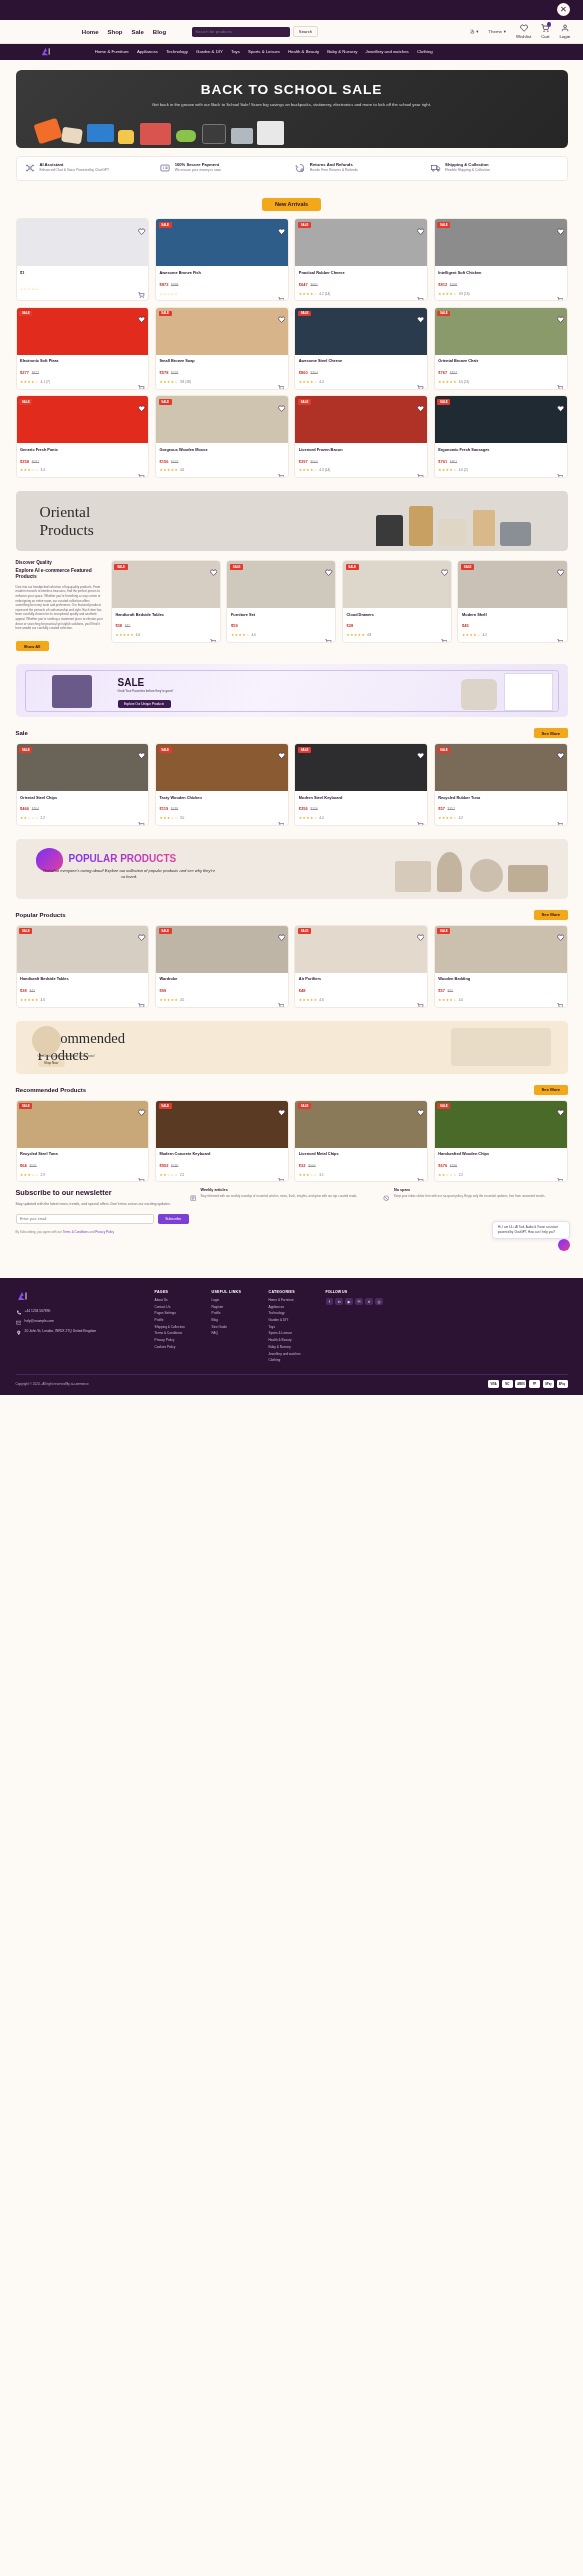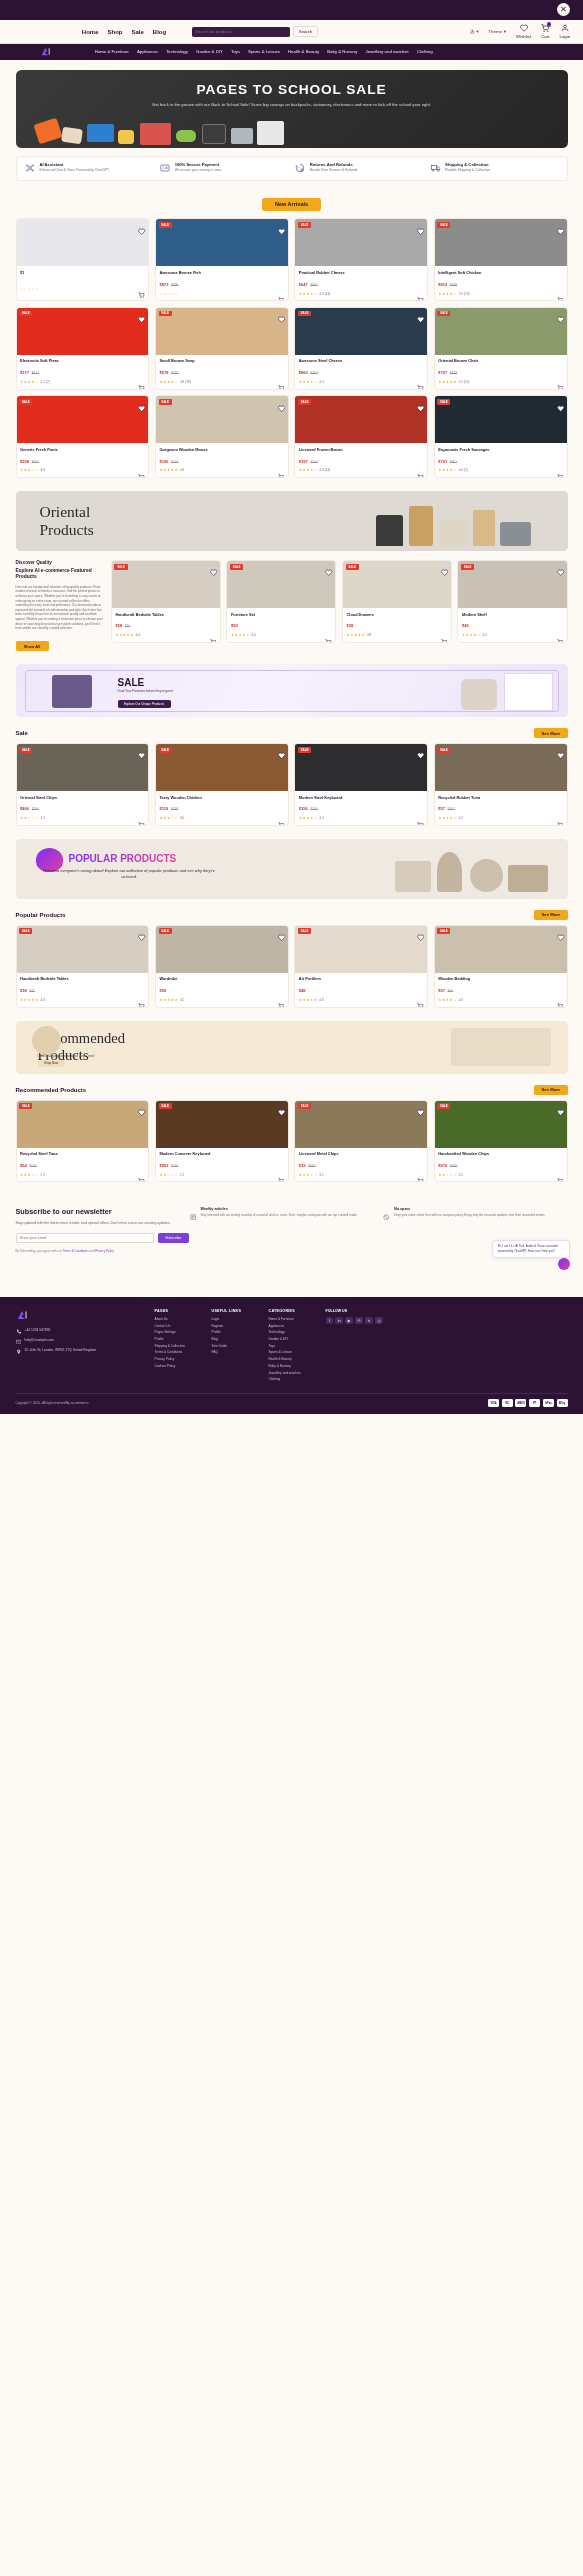--- a/index.html
+++ b/index.html
@@ -182,21 +182,21 @@
     font-family:"Liberation Serif", serif; font-size:14.6px; color:#2b2b2b;
     margin-left:22px; line-height:1.15; font-weight:400;
   }
   .recbanner .rsub { position:absolute; left:22px; top:33px; font-size:3.3px; color:#5a5048; }
   .recbanner .rbtn {
     position:absolute; left:22px; top:39px; background:#efddc0; color:#3b3128;
     font-size:3.1px; padding:1.8px 6.4px; border-radius:7.3px;
   }
 
   
-  .newsletter { display:flex; gap:1px; margin-top:25px; padding-bottom:7.3px; }
+  .newsletter { display:flex; gap:1px; margin-top:6px; padding-bottom:7.3px; }
   .nlleft { width:173px; }
   .nlleft h2 { font-size:7.3px; font-weight:700; margin-bottom:4.6px; }
   .nlleft p { font-size:3.5px; color:#6f6676; line-height:1.6; margin-bottom:6.4px; }
   .nlform { display:flex; gap:3.6px; }
   .nlform input {
     flex:1; height:10px; border:0.9px solid #ddd4ca; border-radius:1.8px;
     font-size:3.6px; padding:0 3.6px; background:#fff; outline:none;
   }
   .nlform button {
     background:#7b3fd4; color:#fff; border:none; border-radius:1.8px;
@@ -326,21 +326,21 @@
     <a>Health &amp; Beauty</a>
     <a>Baby &amp; Nursery</a>
     <a>Jewellery and watches</a>
     <a>Clothing</a>
   </div>
 </div>
 
 <div class="page">
 
   <div class="hero">
-    <h1>PAGES TO SCHOOL SALE</h1>
+    <h1>BACK TO SCHOOL SALE</h1>
     <p>Get back in the groove with our Back to School Sale! Score big savings on backpacks, stationery, electronics and more to kick off the school year right.</p>
     <div class="hero-deco">
       <div class="blob" style="left:20px;top:9px;width:24px;height:20px;background:#f26c2a;transform:rotate(-18deg);border-radius:2.7px;"></div>
       <div class="blob" style="left:46px;top:16.4px;width:20px;height:14.6px;background:#e8d9c0;transform:rotate(8deg);"></div>
       <div class="blob" style="left:71px;top:12.8px;width:27px;height:18px;background:#2f7fd0;border-radius:1.8px;"></div>
       <div class="blob" style="left:102px;top:18px;width:16.4px;height:14.6px;background:#f3c84a;"></div>
       <div class="blob" style="left:124px;top:11px;width:31px;height:22px;background:#d9534f;border-radius:1.8px;"></div>
       <div class="blob" style="left:160px;top:18px;width:20px;height:12.8px;background:#8bc34a;border-radius:5.5px;"></div>
       <div class="blob" style="left:186px;top:12.8px;width:24px;height:20px;background:#3c3c3c;border:0.9px solid #777;border-radius:2.7px;"></div>
       <div class="blob" style="left:215px;top:16.4px;width:22px;height:16.4px;background:#b0b8c0;border-radius:1.8px;"></div>

